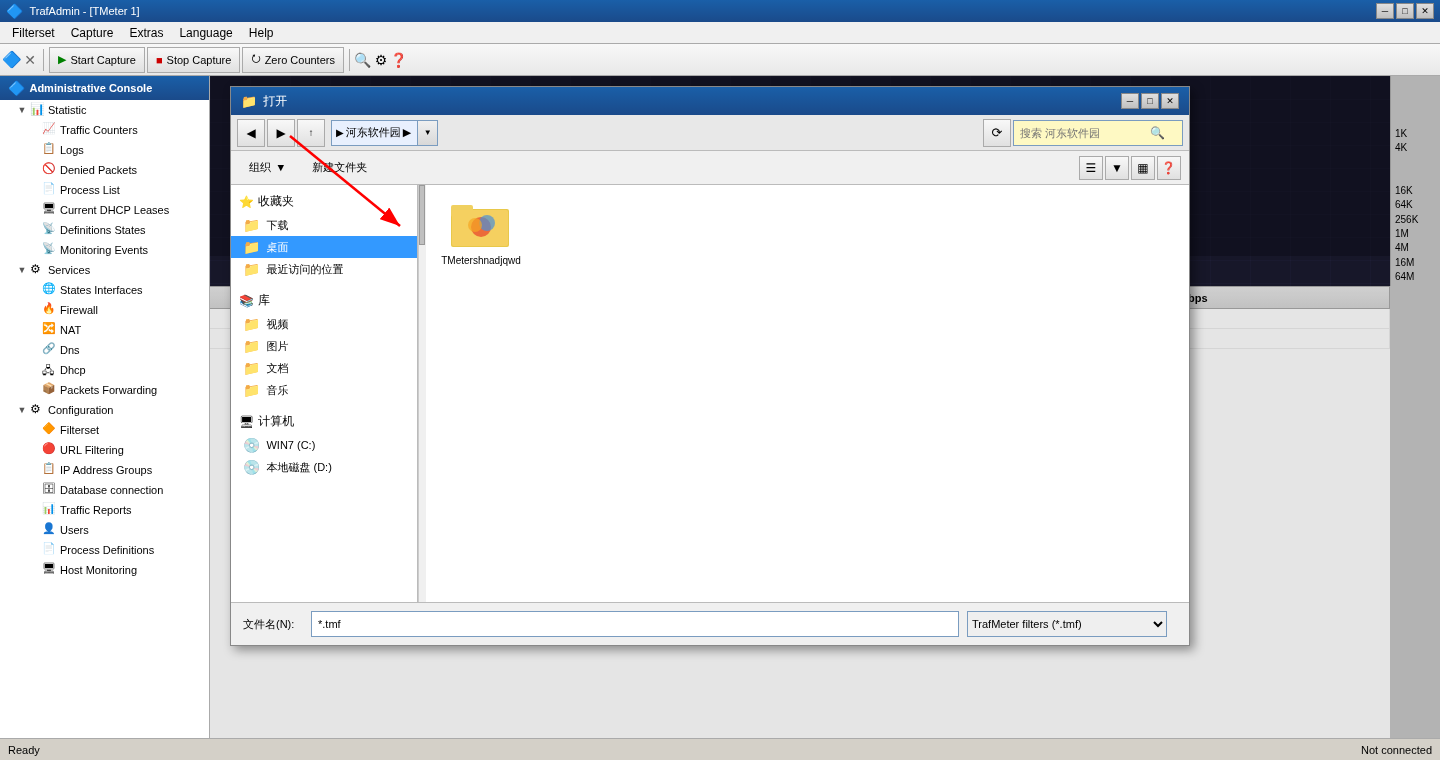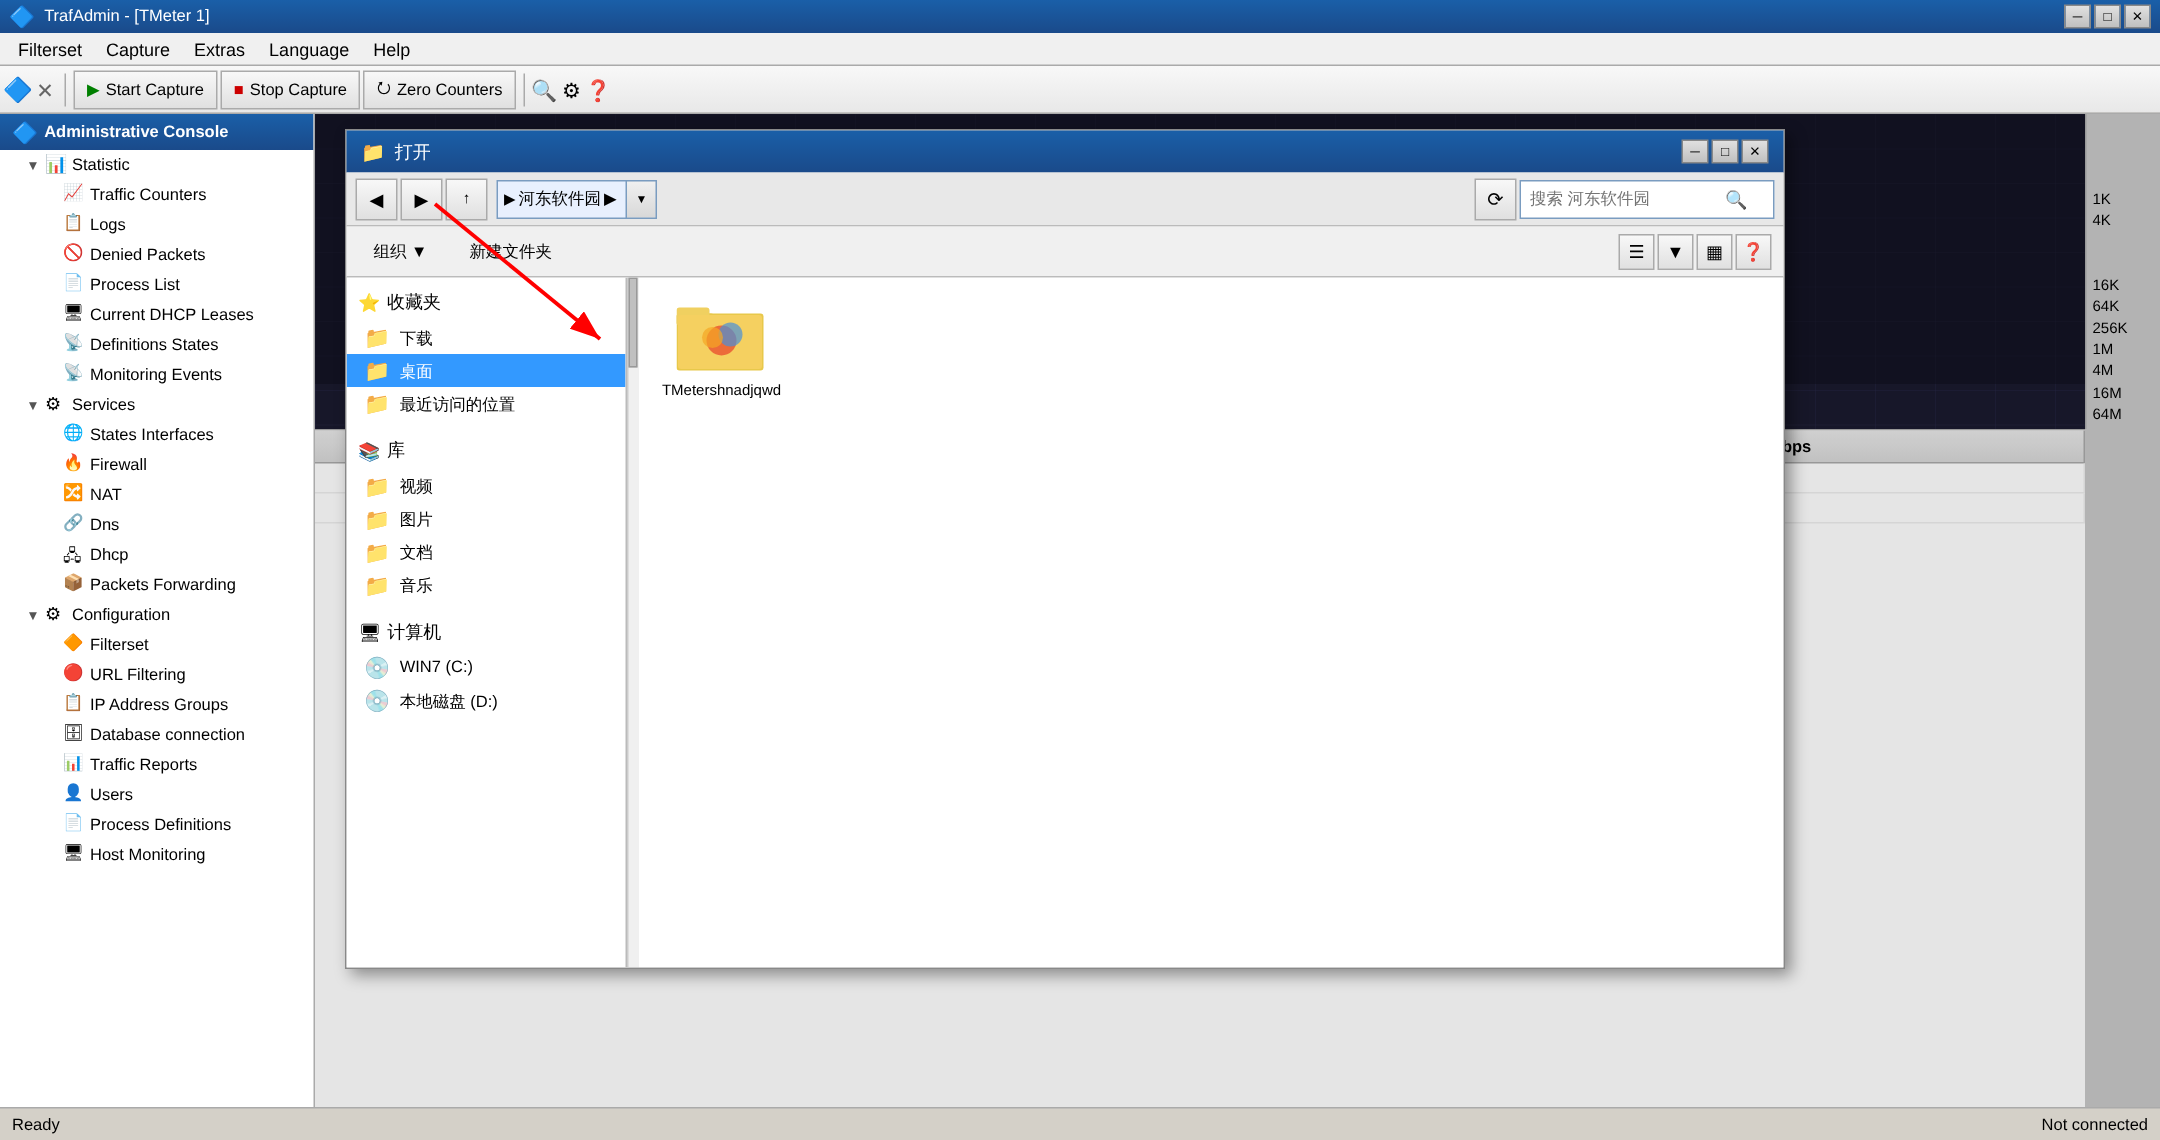--- a/index.html
+++ b/index.html
@@ -246,20 +246,21 @@
       padding: 0 8px;
       gap: 8px;
     }
     .dialog-toolbar-btn {
       display: flex; align-items: center; gap: 4px;
       padding: 3px 10px;
       background: transparent;
       border: none;
       cursor: pointer;
       font-size: 11px;
+      font-family: Liberation Mono, monospace;
     }
 
     
     .dialog-body {
       flex: 1;
       display: flex;
       overflow: hidden;
     }
 
     
@@ -629,21 +630,21 @@
           <div style="display:flex;align-items:center;flex:1;margin:0 4px;">
             <div style="display:flex;align-items:center;height:26px;background:#e8f0fe;border:1px solid #7a9cc0;padding:0 4px;font-size:11px;">
               <span style="font-size:10px;margin-right:2px;">▶</span>
               <span>河东软件园</span>
               <span style="margin:0 2px;">▶</span>
             </div>
             <div class="address-dropdown">▼</div>
           </div>
           <div class="nav-btn" style="font-size:13px;">⟳</div>
 
-          <div style="display:flex;align-items:center;background:#ffffff;border:1px solid #7a9cc0;height:26px;width:170px;padding:0 6px;">
+          <div style="display:flex;align-items:center;background:#fef9c3;border:1px solid #7a9cc0;height:26px;width:170px;padding:0 6px;">
             <input type="text" style="border: none; outline: none; font-size: 11px; width: 130px; background: transparent;" placeholder="搜索 河东软件园">
             <span style="font-size:12px;color:#888;">🔍</span>
           </div>
         </div>
 
         <div class="dialog-toolbar">
           <button class="dialog-toolbar-btn">组织 ▼</button>
           <button class="dialog-toolbar-btn">新建文件夹</button>
           <div style="flex:1;"></div>
 
@@ -735,20 +736,30 @@
 
                 <circle cx="30" cy="28" r="10" fill="#e8402a" opacity="0.7"></circle>
                 <circle cx="36" cy="24" r="8" fill="#4a90d9" opacity="0.7"></circle>
                 <circle cx="24" cy="26" r="7" fill="#f5a623" opacity="0.7"></circle>
               </svg>
               <span class="file-label">TMetershnadjqwd</span>
             </div>
           </div>
         </div>
 
+        <div class="dialog-footer">
+          <label class="filename-label">文件名(N):</label>
+          <input type="text" class="filename-input" id="fname-inp" value="*.tmf" style="">
+
+          <div style="display:flex;align-items:center;width:210px;">
+            <select style="width:200px;height:26px;border:1px solid #7a9cc0;font-size:11px;">
+              <option>TrafMeter filters (*.tmf)</option>
+            </select>
+          </div>
+        </div>
 
       </div>
 
       <svg class="arrow-overlay" width="200" height="200" style="position:absolute;top:40px;left:60px;pointer-events:none;">
         <defs>
           <marker id="arrowhead" markerWidth="8" markerHeight="6" refX="8" refY="3" orient="auto">
             <polygon points="0 0, 8 3, 0 6" fill="red"></polygon>
           </marker>
         </defs>
         <line x1="20" y1="20" x2="130" y2="110" stroke="red" stroke-width="2.5" marker-end="url(#arrowhead)"></line>

